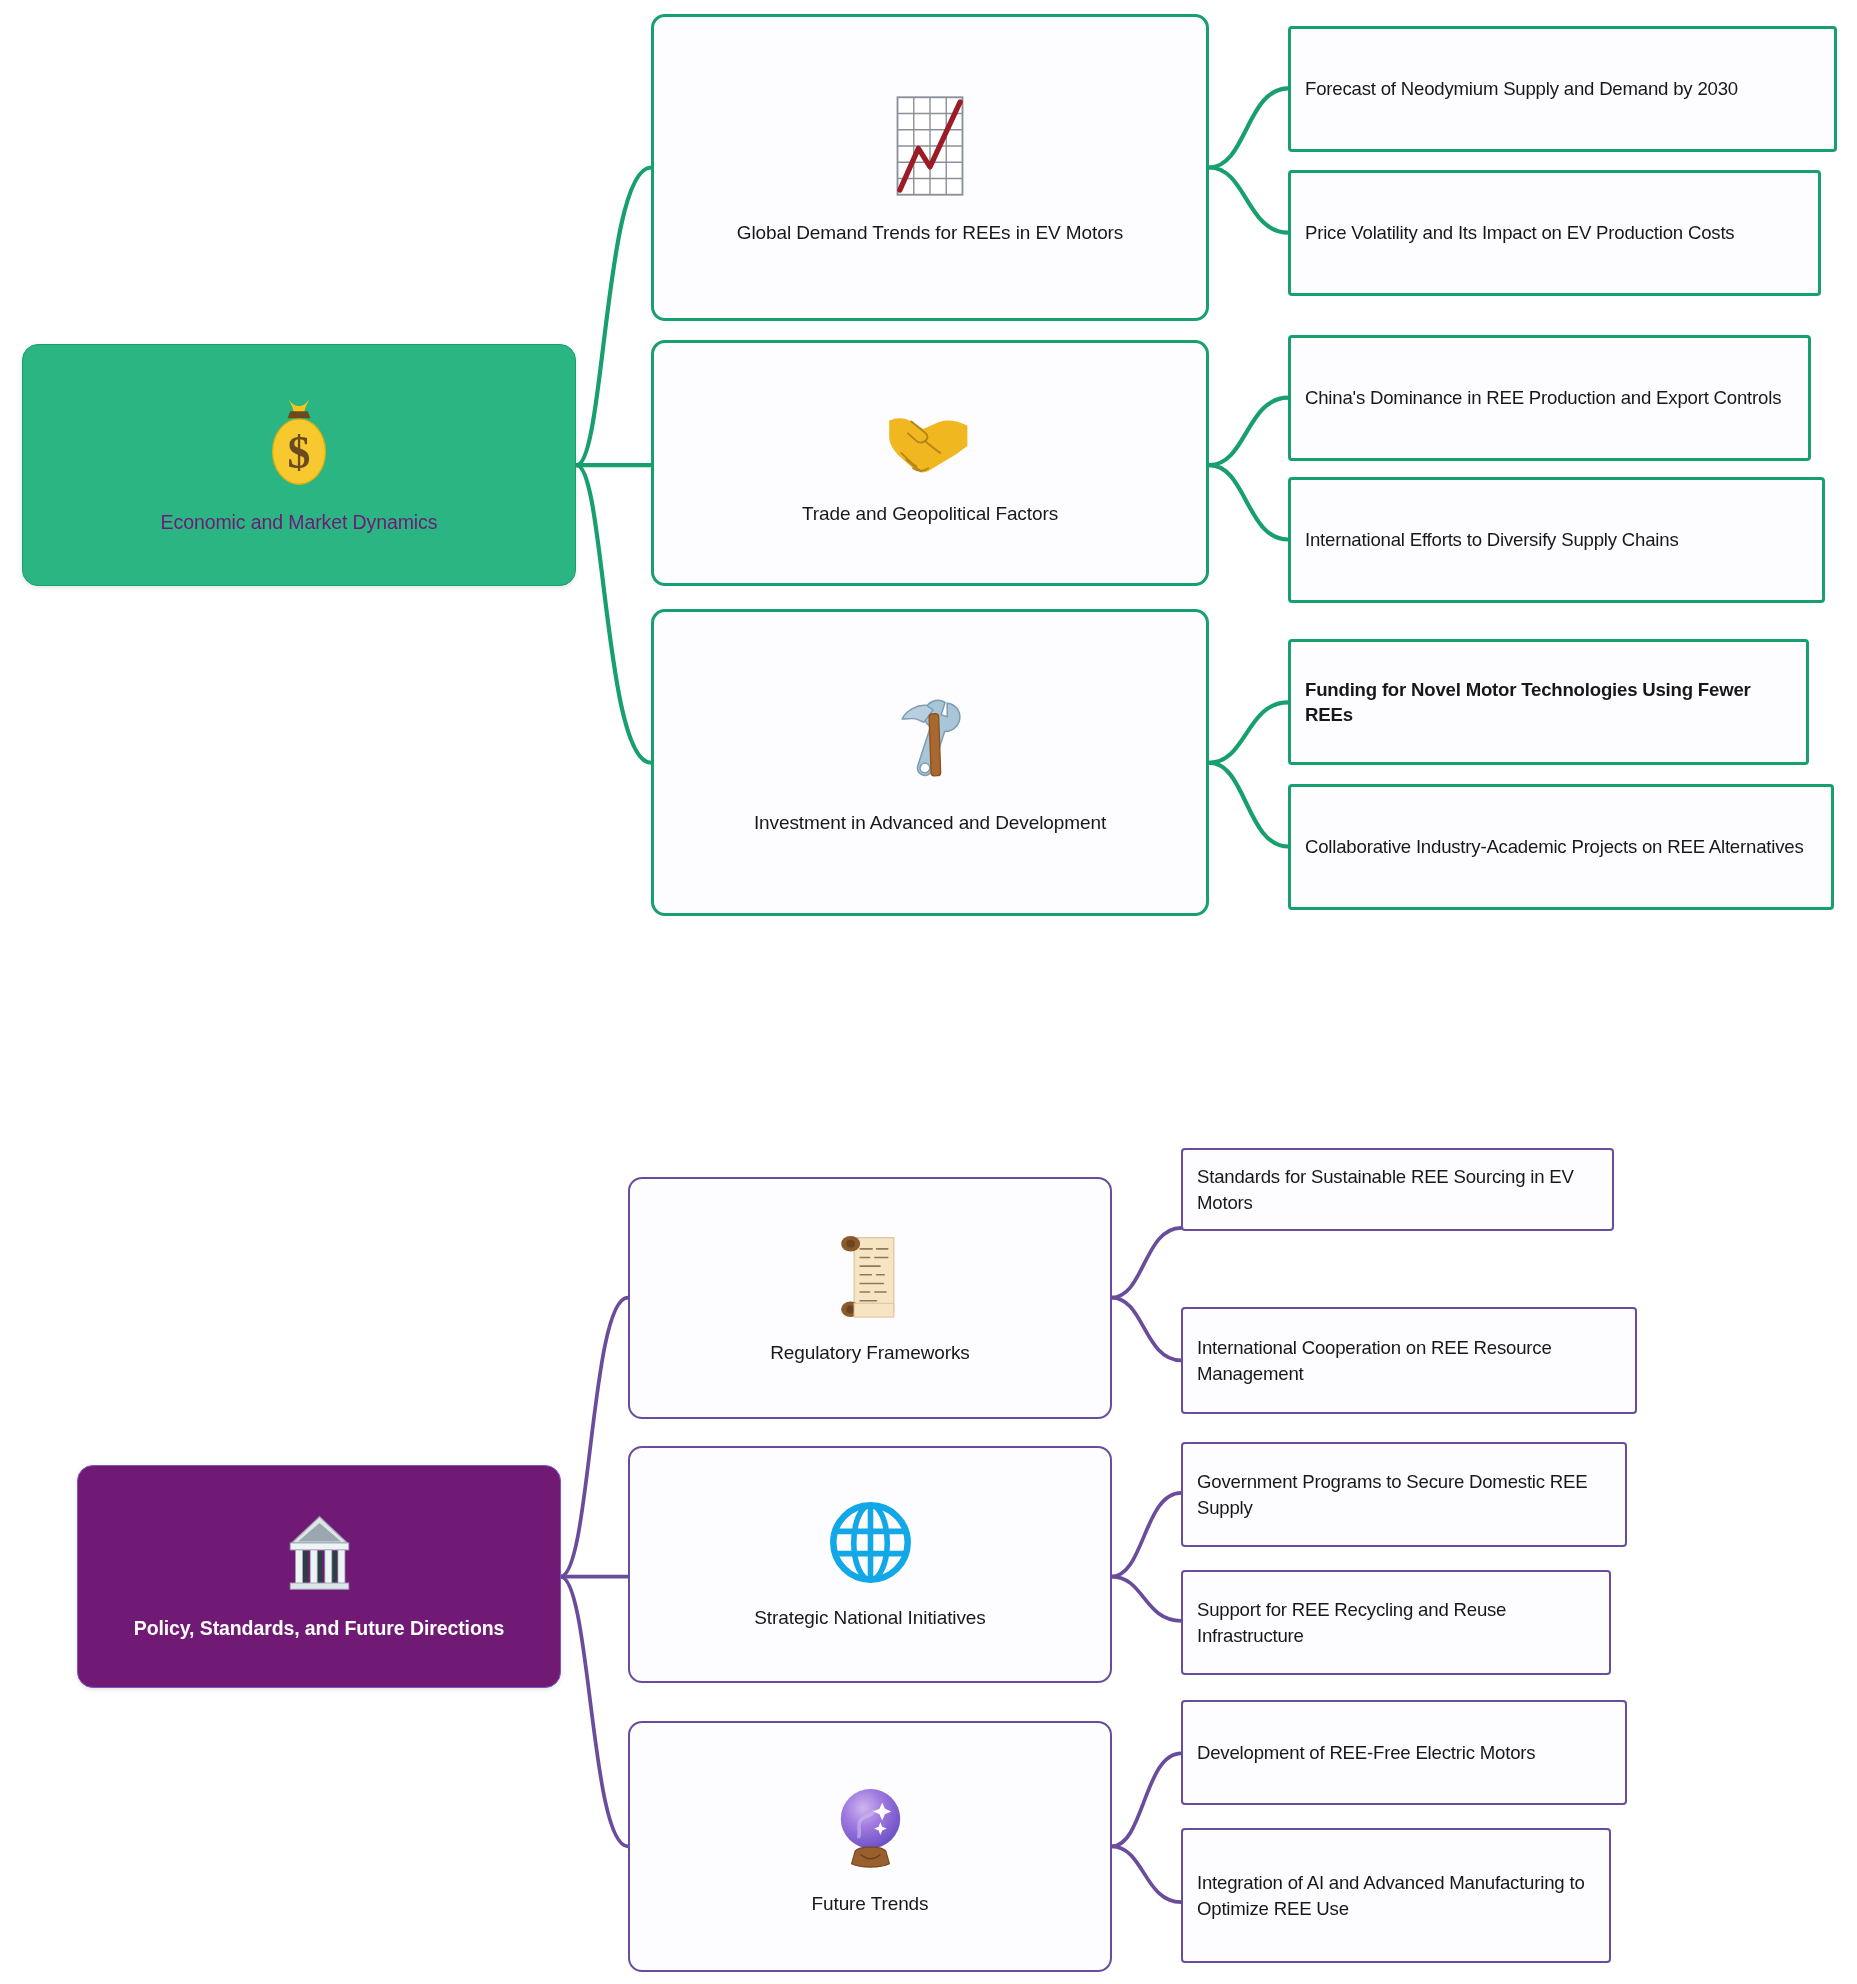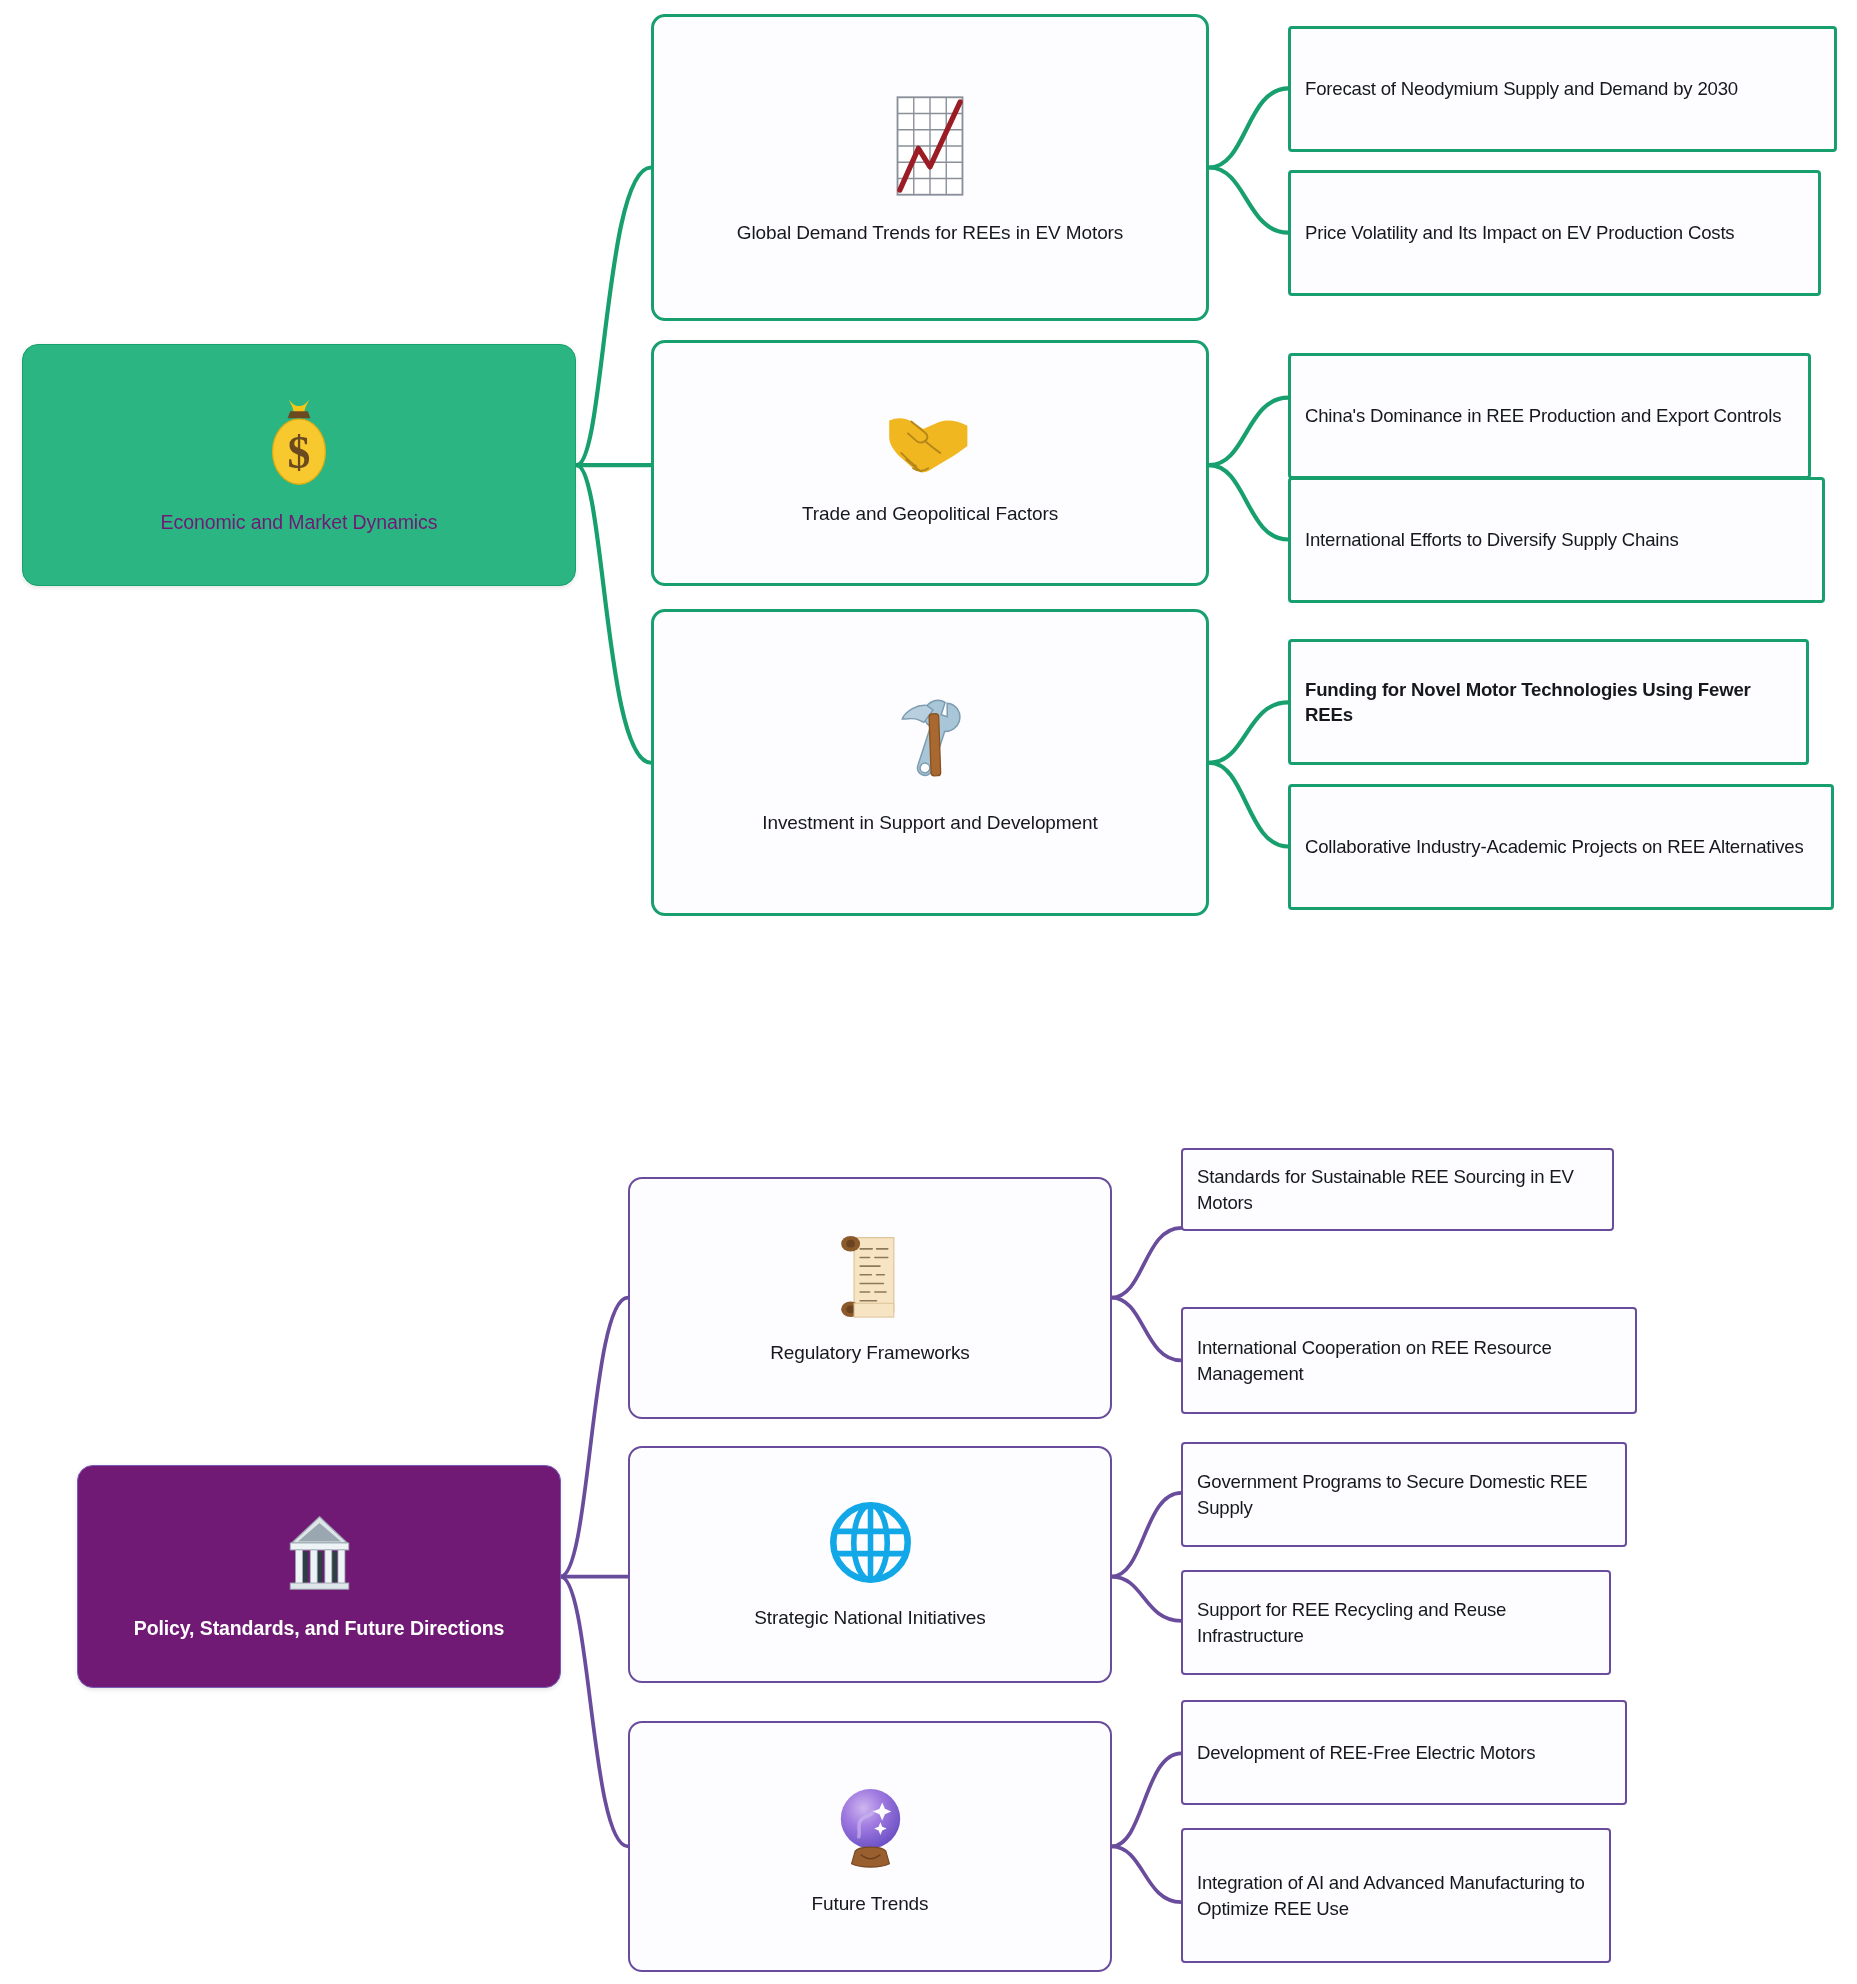--- a/index.html
+++ b/index.html
@@ -200,31 +200,31 @@
                    L52 24 L58 24 Z" fill="#a9c6d8" stroke="#7d9cb0" stroke-width="1.4"></path>
           <circle cx="53" cy="76" r="4.5" fill="#ffffff" stroke="#7d9cb0" stroke-width="1.4"></circle>
         </g>
 
         <g transform="rotate(-20 50 50)">
           <path d="M32 22 C38 16 50 14 58 18 L62 24 L50 32 L46 28 C42 24 36 24 32 22Z" fill="#b7cfdf" stroke="#7d9cb0" stroke-width="1.3"></path>
           <rect x="48" y="26" width="9" height="58" rx="3" transform="rotate(18 52 55)" fill="#a9682f" stroke="#86511f" stroke-width="1.2"></rect>
         </g>
       </svg>
     </span>
-    <span class="node-label">Investment in Support and Development</span>
+    <span class="node-label">Investment in Advanced and Development</span>
   </div>
 
   <div class="node leaf leaf-green" style="left:1288px; top:25.6px; width:549px; height:126px;">
     <span class="node-label">Forecast of Neodymium Supply and Demand by 2030</span>
   </div>
   <div class="node leaf leaf-green" style="left:1288px; top:170px; width:533px; height:126px;">
     <span class="node-label">Price Volatility and Its Impact on EV Production Costs</span>
   </div>
 
-  <div class="node leaf leaf-green" style="left:1288px; top:335px; width:523px; height:126px;margin-top:18px;">
+  <div class="node leaf leaf-green" style="left:1288px; top:335px; width:523px; height:126px;">
     <span class="node-label">China's Dominance in REE Production and Export Controls</span>
   </div>
   <div class="node leaf leaf-green" style="left:1288px; top:477px; width:537px; height:126px;">
     <span class="node-label">International Efforts to Diversify Supply Chains</span>
   </div>
 
   <div class="node leaf leaf-green" style="left:1288px; top:639px; width:521px; height:126px;font-weight:bold;">
     <span class="node-label">Funding for Novel Motor Technologies Using Fewer REEs</span>
   </div>
   <div class="node leaf leaf-green" style="left:1288px; top:784px; width:546px; height:126px;">

